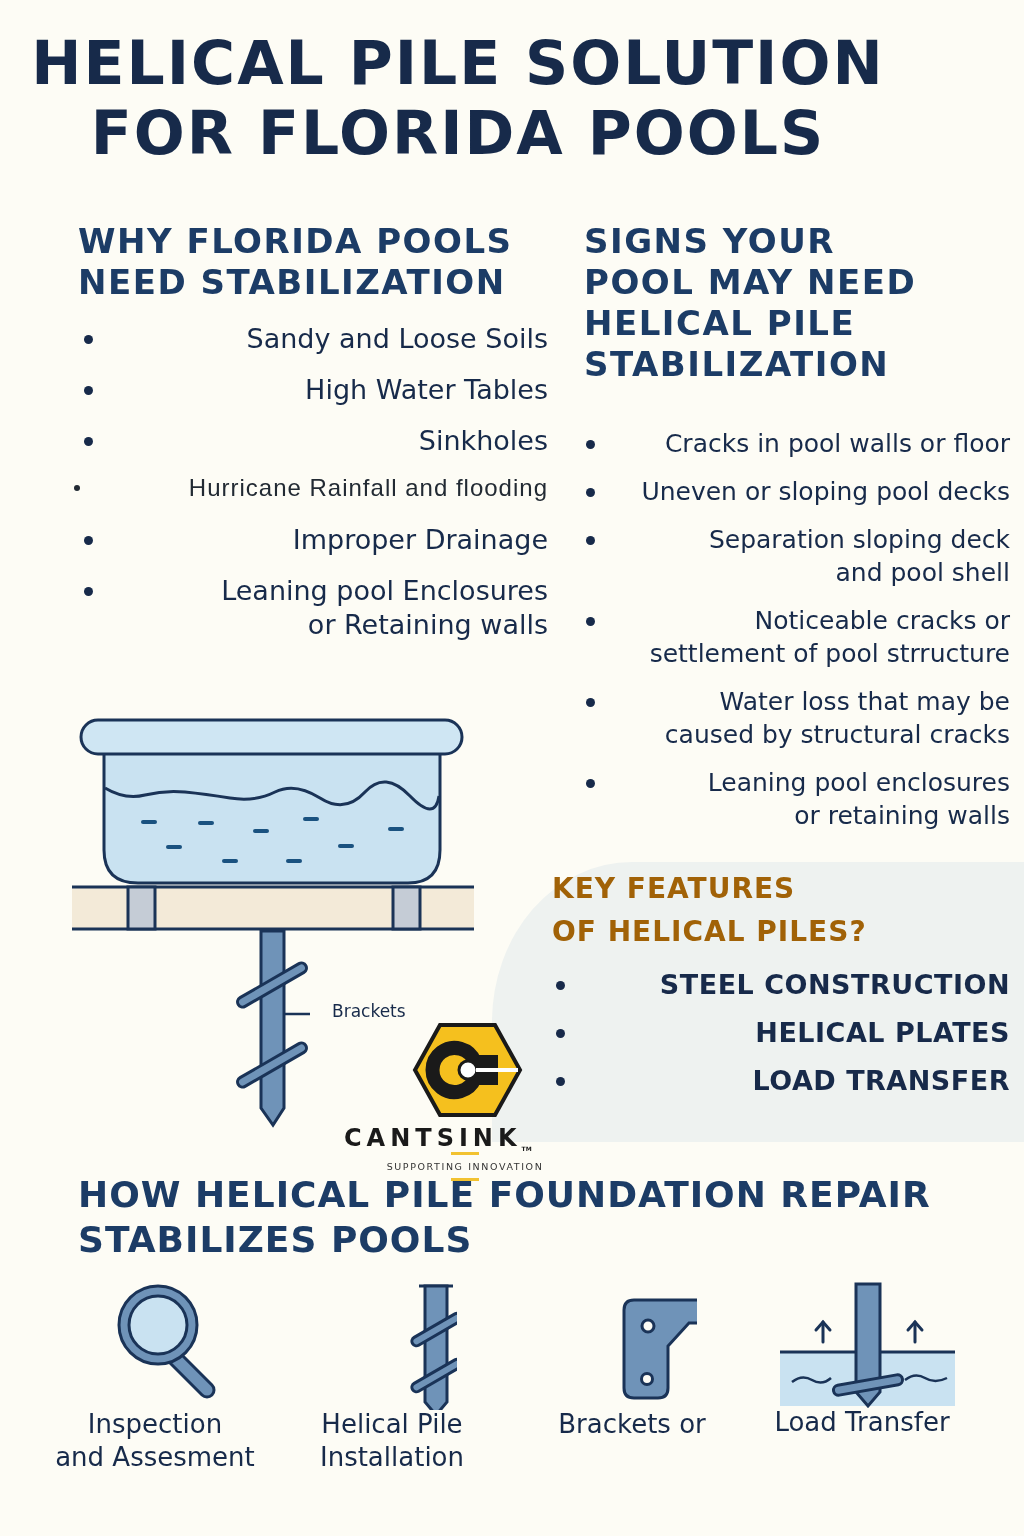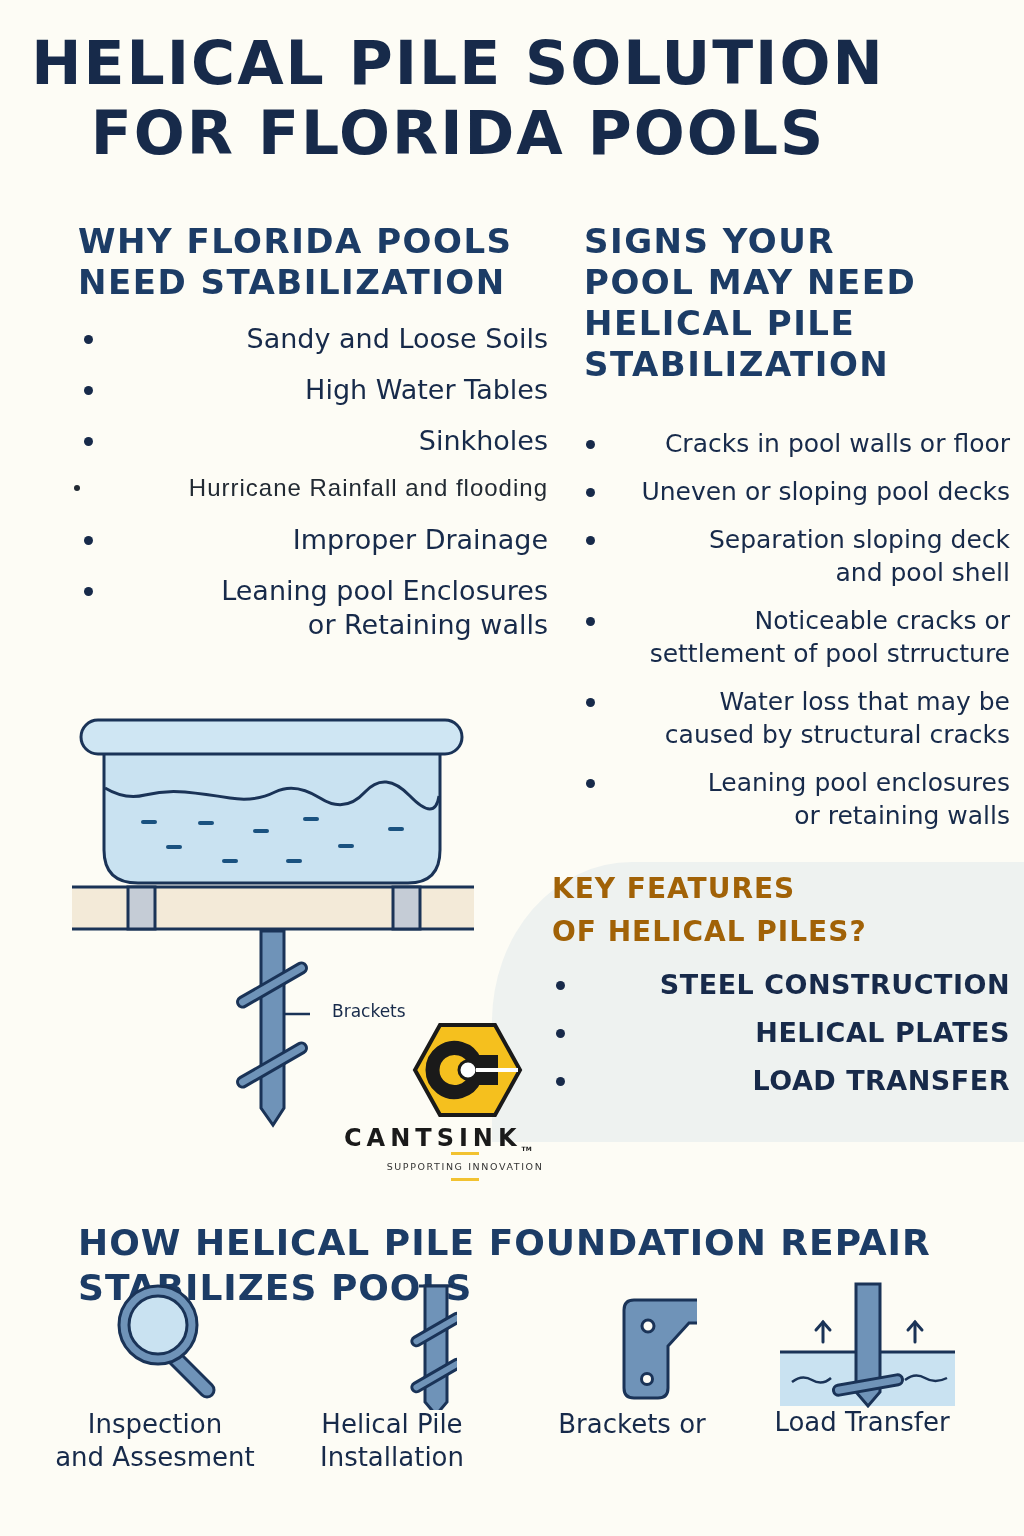--- a/index.html
+++ b/index.html
@@ -223,21 +223,21 @@
     <line x1="136" y1="50" x2="178" y2="50" stroke="#ffffff" stroke-width="4"></line>
   </svg>
   <div class="logo-word"><span>CANTSINK</span><span class="logo-tm">TM</span></div>
   <div class="logo-tag">
     <span class="bar"></span>
     <span>SUPPORTING INNOVATION</span>
     <span class="bar"></span>
   </div>
 </div>
 
-<h2 class="abs section-h" style="left:78px; top:1220px; font-size:36px; line-height:45px; letter-spacing:1px;">
+<h2 class="abs section-h" style="left:78px; top:1172px; font-size:36px; line-height:45px; letter-spacing:1px;">
   <span>HOW HELICAL PILE FOUNDATION REPAIR</span>
   <span>STABILIZES POOLS</span>
 </h2>
 
 <div class="step" style="left:45px;">
   <svg width="130" height="130" viewBox="0 0 130 130">
     <line x1="85" y1="78" x2="117" y2="110" stroke="#1a3357" stroke-width="17" stroke-linecap="round"></line>
     <line x1="85" y1="78" x2="117" y2="110" stroke="#6f93b8" stroke-width="11" stroke-linecap="round"></line>
     <circle cx="68" cy="45" r="39" fill="#6f93b8" stroke="#1a3357" stroke-width="3"></circle>
     <circle cx="68" cy="45" r="29" fill="#c9e2f1" stroke="#1a3357" stroke-width="3"></circle>

